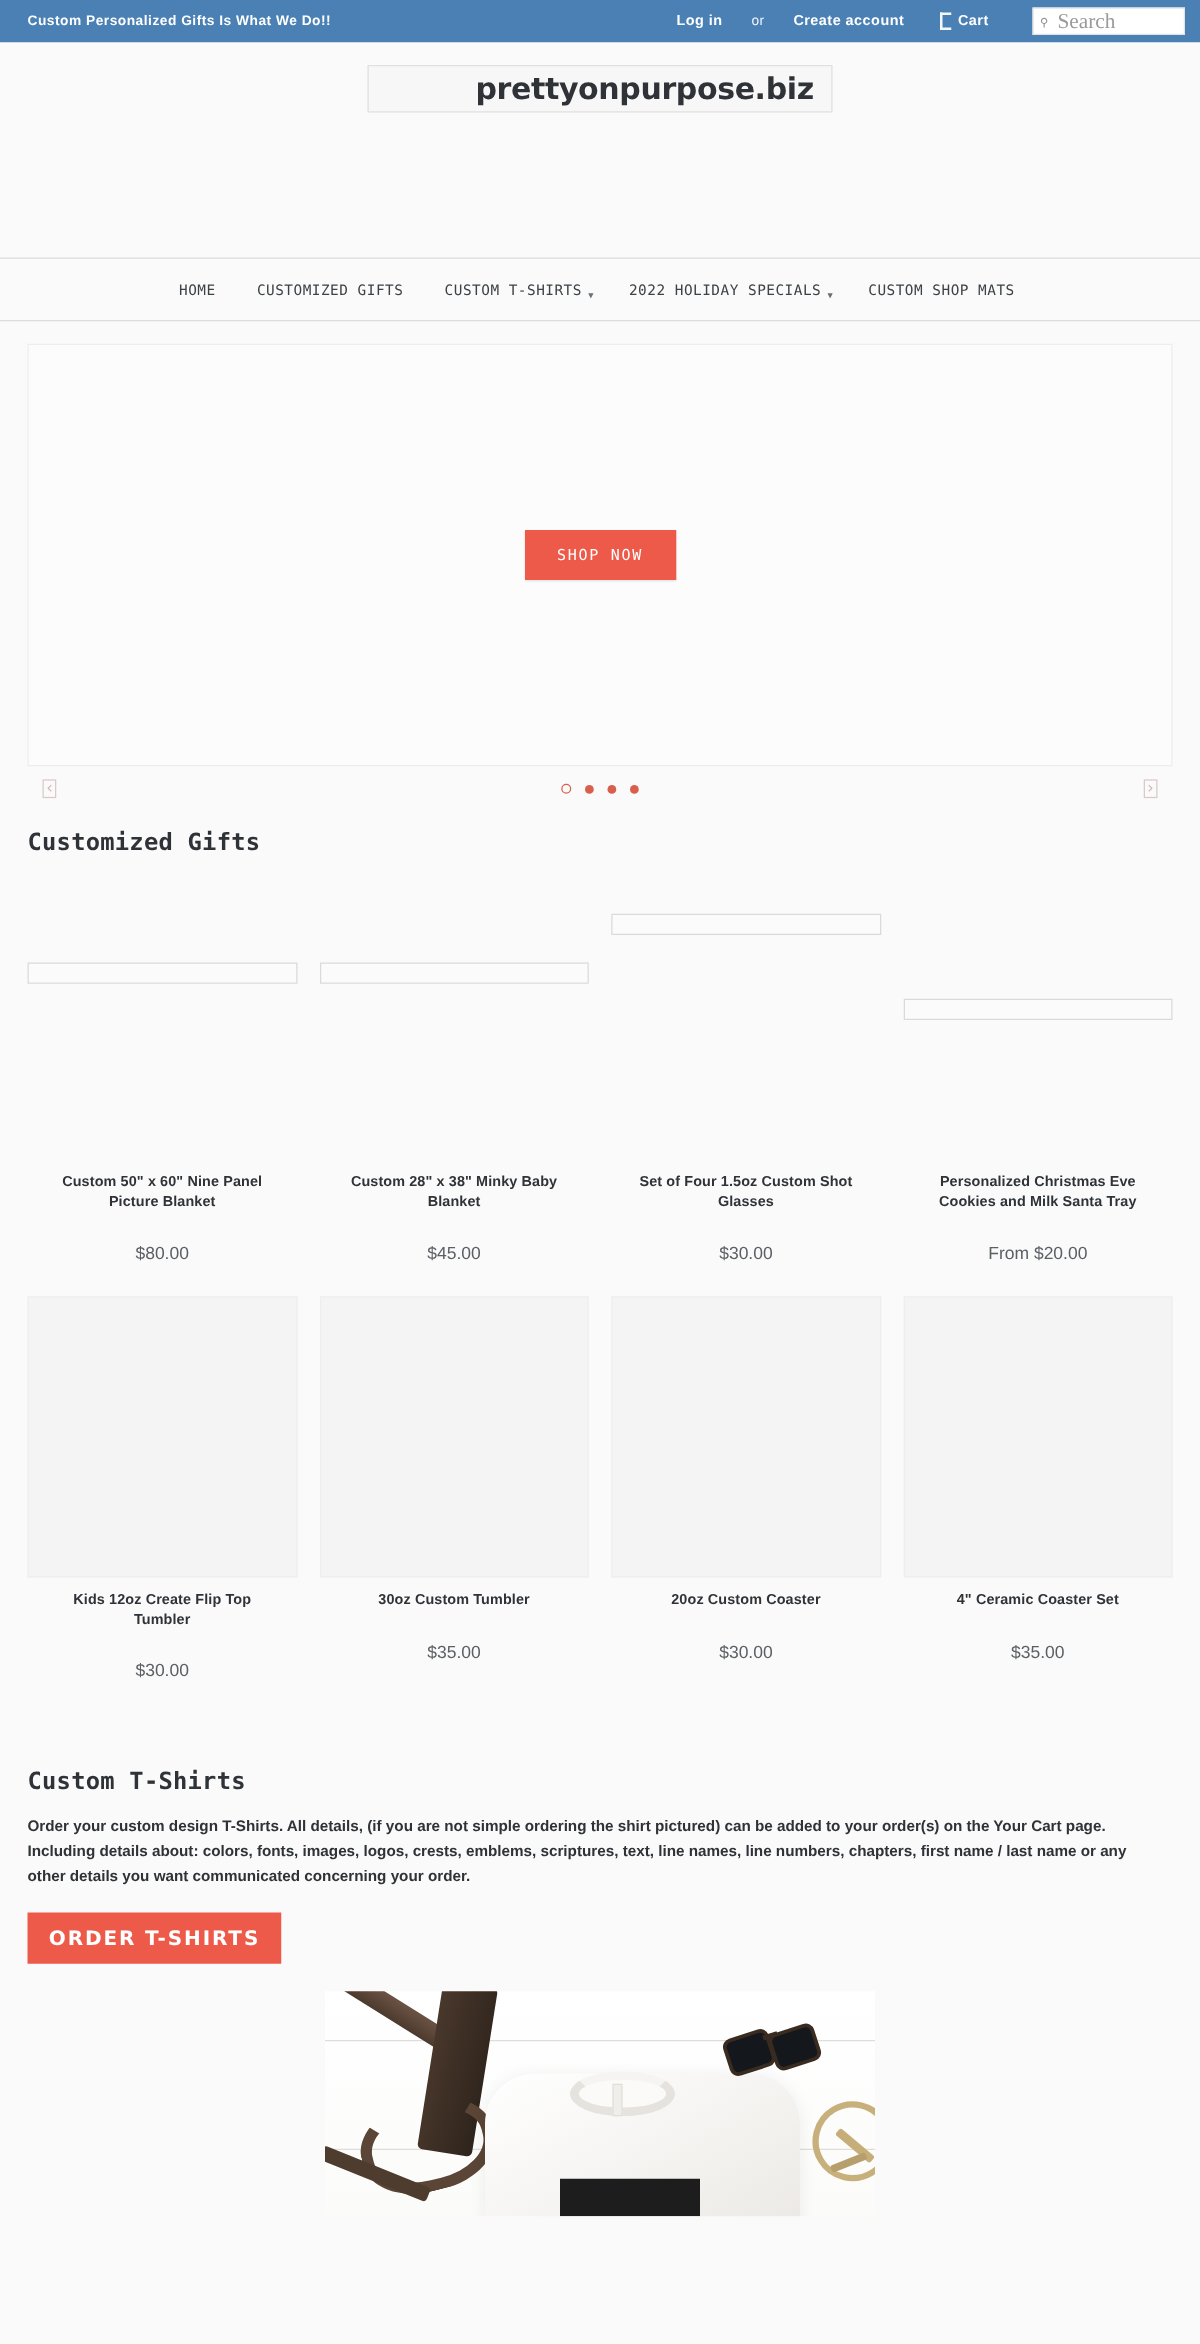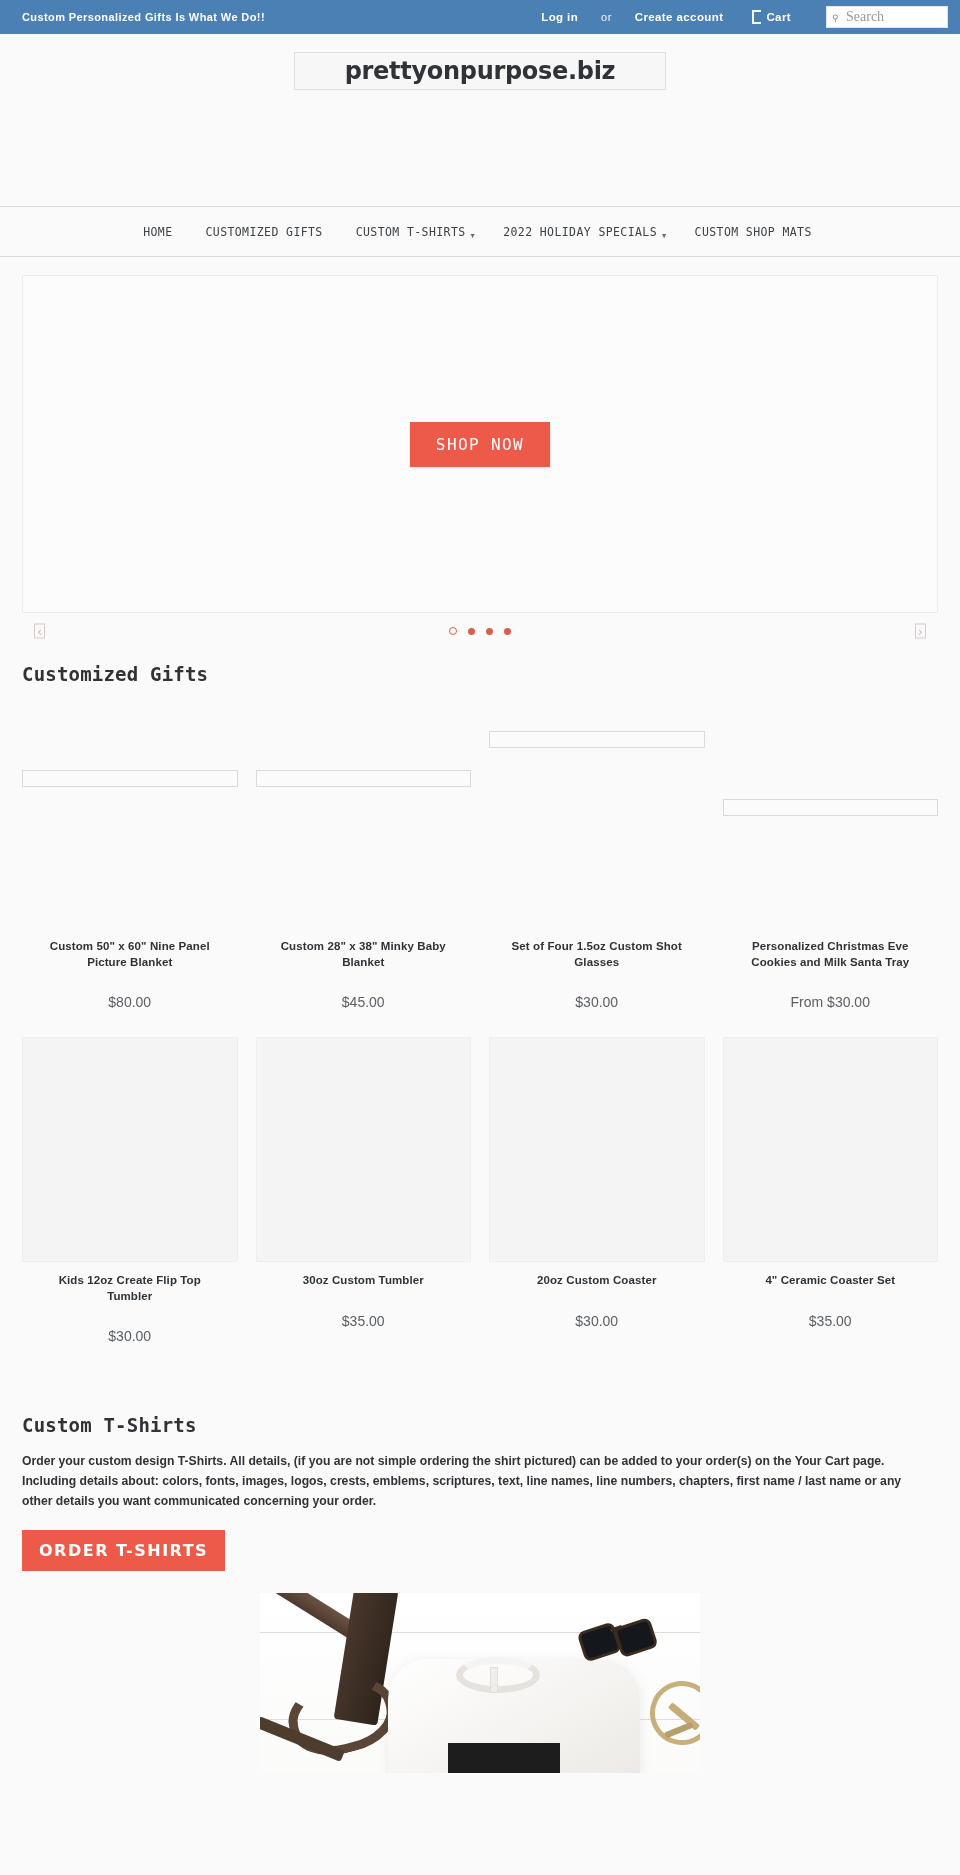--- a/index.html
+++ b/index.html
@@ -48,37 +48,37 @@
   }
   .search-ico{
     font-size:9px;color:#8a8a8a;
     position:absolute;left:5px;top:7px;line-height:1;
   }
   .search-input{
     border:0;outline:0;background:transparent;
     width:100%;height:100%;
     padding:0 4px 0 19px;
     font-family:"Liberation Serif",serif;
-    font-size:14px;color:#ef4444;
+    font-size:17px;color:#ef4444;
   }
   .search-input::placeholder{color:#9a9a9a}
 
   
   .header{
     background:#fafafa;
     padding-top:18px;
     text-align:center;
   }
   .logo-box{
     display:inline-block;
     border:1px solid #e0e0e0;
     background:#f7f7f7;
     padding:4px 14px;
     min-width:372px;
-    text-align:center;
+    text-align:right;
   }
   .logo-text{
     font-family:"DejaVu Sans", sans-serif;
     font-weight:bold;
     font-size:24px;
     letter-spacing:-.3px;
     color:#2f3337;
   }
   .header-spacer{height:116px}
 
@@ -116,21 +116,21 @@
     height:338px;
     background:#fcfcfc;
     border:1px solid #ededed;
     display:flex;align-items:center;justify-content:center;
   }
   .shop-now{
     background:#ee5a49;
     color:#fff;
     border:0;
     font-family:"DejaVu Sans Mono", monospace;
-    font-size:16px;
+    font-size:12px;
     letter-spacing:1.4px;
     padding:13px 26px;
     cursor:pointer;
     box-shadow:0 1px 2px rgba(0,0,0,.12);
   }
   .hero-controls{
     position:relative;
     height:36px;
     display:flex;align-items:center;justify-content:center;
   }
@@ -381,21 +381,21 @@
         <div class="alt-box"></div>
       </div>
     <div class="prod-name">Set of Four 1.5oz Custom Shot Glasses</div>
     <div class="prod-price">$30.00</div>
   </div>
   <div class="prod">
     <div class="prod-media broken h4">
         <div class="alt-box"></div>
       </div>
     <div class="prod-name">Personalized Christmas Eve Cookies and Milk Santa Tray</div>
-    <div class="prod-price">From $30.00</div>
+    <div class="prod-price">From $20.00</div>
   </div>
 </div>
 
 <div class="grid" style="margin-top:27px">
   <div class="prod">
     <div class="prod-media box"></div>
     <div class="prod-name">Kids 12oz Create Flip Top Tumbler</div>
     <div class="prod-price">$30.00</div>
   </div>
   <div class="prod">

